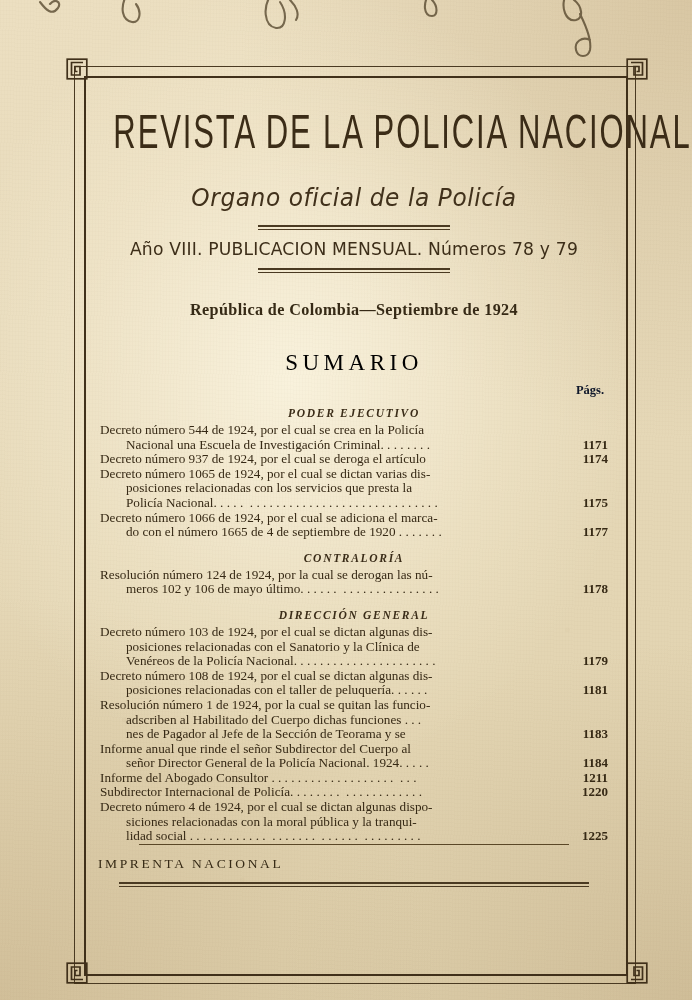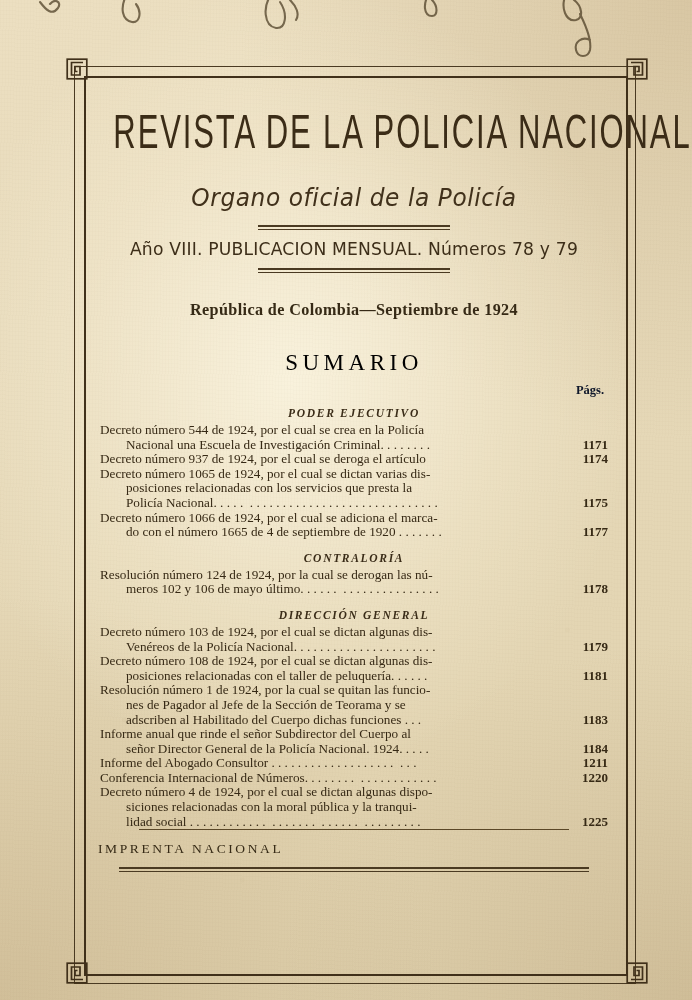--- a/index.html
+++ b/index.html
@@ -317,55 +317,56 @@
         <div class="entry-text">
           <span class="ln">Resolución número 124 de 1924, por la cual se derogan las nú-</span>
           <span class="ln ind">meros 102 y 106 de mayo último. . . . . .  . . . . . . . . . . . . . . .</span>
         </div>
         <div class="entry-page">1178</div>
       </div>
       <div class="section-head tight">DIRECCIÓN GENERAL</div>
       <div class="entry">
         <div class="entry-text">
           <span class="ln">Decreto número 103 de 1924, por el cual se dictan algunas dis-</span>
+          <span class="ln ind">posiciones relacionadas con el Sanatorio y la Clínica de</span>
           <span class="ln ind">Venéreos de la Policía Nacional. . . . . . . . . . . . . . . . . . . . . .</span>
         </div>
         <div class="entry-page">1179</div>
       </div>
       <div class="entry">
         <div class="entry-text">
           <span class="ln">Decreto número 108 de 1924, por el cual se dictan algunas dis-</span>
           <span class="ln ind">posiciones relacionadas con el taller de peluquería. . . . . .</span>
         </div>
         <div class="entry-page">1181</div>
       </div>
       <div class="entry">
         <div class="entry-text">
           <span class="ln">Resolución número 1 de 1924, por la cual se quitan las funcio-</span>
+          <span class="ln ind">adscriben al Habilitado del Cuerpo dichas funciones . . .</span>
           <span class="ln ind">nes de Pagador al Jefe de la Sección de Teorama y se</span>
-          <span class="ln ind">adscriben al Habilitado del Cuerpo dichas funciones . . .</span>
         </div>
         <div class="entry-page">1183</div>
       </div>
       <div class="entry">
         <div class="entry-text">
           <span class="ln">Informe anual que rinde el señor Subdirector del Cuerpo al</span>
           <span class="ln ind">señor Director General de la Policía Nacional. 1924. . . . .</span>
         </div>
         <div class="entry-page">1184</div>
       </div>
       <div class="entry">
         <div class="entry-text">
           <span class="ln">Informe del Abogado Consultor . . . . . . . . . . . . . . . . . . .  . . .</span>
         </div>
         <div class="entry-page">1211</div>
       </div>
       <div class="entry">
         <div class="entry-text">
-          <span class="ln">Conferencia Internacional de Números. . . . . . . .  . . . . . . . . . . . .</span>
+          <span class="ln">Subdirector Internacional de Policía. . . . . . . .  . . . . . . . . . . . .</span>
         </div>
         <div class="entry-page">1220</div>
       </div>
       <div class="entry">
         <div class="entry-text">
           <span class="ln">Decreto número 4 de 1924, por el cual se dictan algunas dispo-</span>
           <span class="ln ind">siciones relacionadas con la moral pública y la tranqui-</span>
           <span class="ln ind">lidad social . . . . . . . . . . . .  . . . . . . .  . . . . . .  . . . . . . . . .</span>
         </div>
         <div class="entry-page">1225</div>

